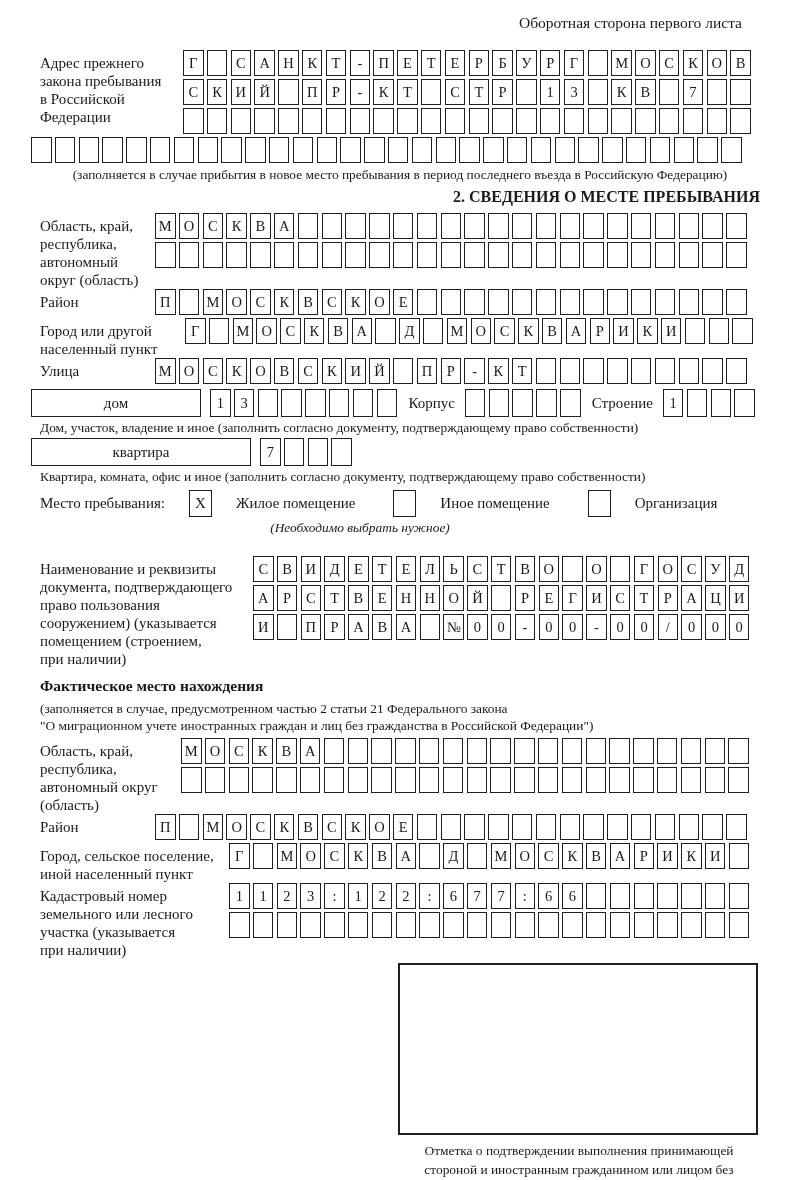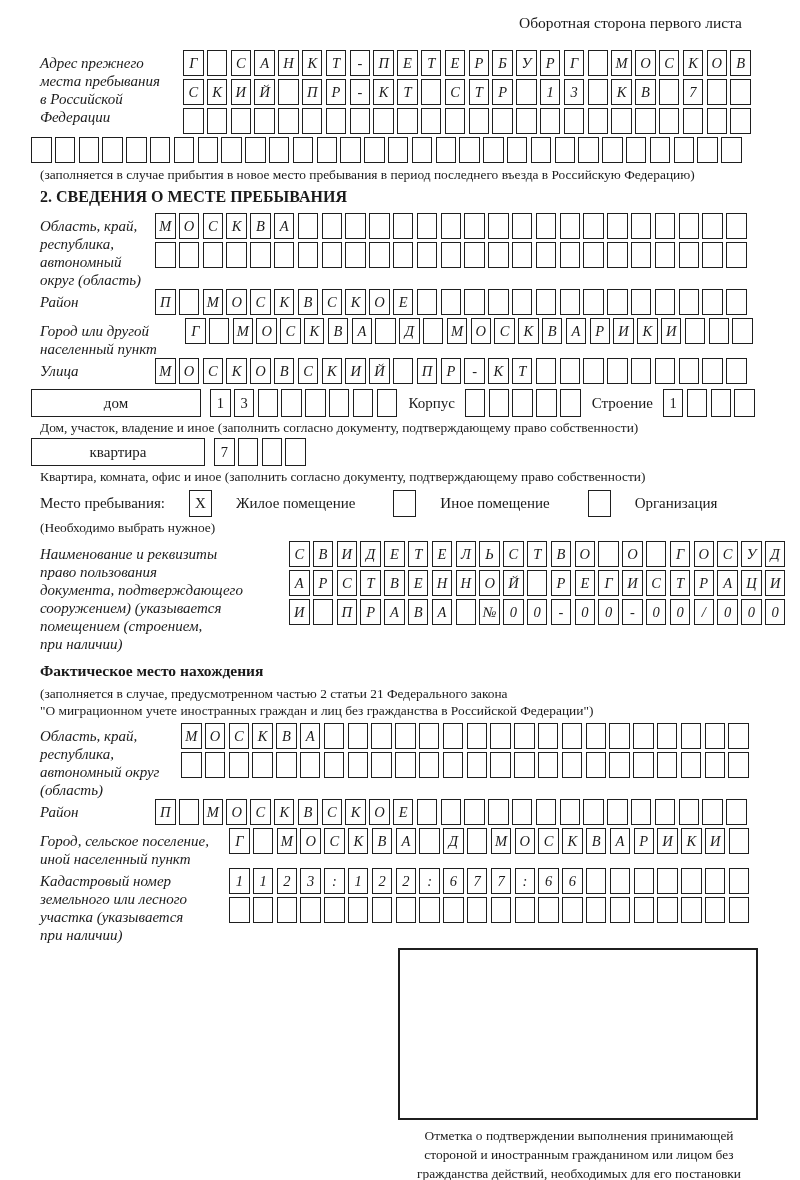--- a/index.html
+++ b/index.html
@@ -14,71 +14,71 @@
   .hdr { text-align:right; font-size:15.5px; padding-right:18px; line-height:18px; }
 
   .cellrow { display:flex; margin-bottom:3px; }
   .c {
     flex:0 0 auto;
     width:20.5px; height:26px; margin-right:3.3px;
     border:1.7px solid #1f1f1f;
     display:flex; align-items:center; justify-content:center;
     font-size:14.5px; line-height:1;
   }
-  .field { display:flex; align-items:flex-start;font-style:italic; }
+  .field { display:flex; align-items:flex-start; }
   .lbl { flex:0 0 auto; font-size:15px; line-height:18px; padding-top:4px; }
   .lbl div { white-space:nowrap; }
   .w143 { width:143px; } .w115 { width:115px; } .w145 { width:145px; }
   .w213 { width:213px; } .w141 { width:141px; } .w189 { width:189px; }
   .rows { flex:1 1 auto; }
 
   .prev { margin-top:18px; }
   .row4 { margin-left:-9px; margin-top:0; }
 
   .note { font-size:13.4px; line-height:17px; }
-  .center { text-align:left; }
-  .title { text-align:left; font-weight:bold; font-size:16px; line-height:20px; margin:4px 0 6px 0; }
+  .center { text-align:center; }
+  .title { text-align:right; font-weight:bold; font-size:16px; line-height:20px; margin:4px 0 6px 0; }
   .subtitle { text-align:left; font-weight:bold; font-size:15.5px; line-height:20px; margin:8px 0 4px 0; }
   .centerlines { text-align:left; font-size:13.4px; line-height:17px; margin-bottom:4px; }
 
   .houserow { display:flex; align-items:flex-start; margin-left:-9px; margin-top:2px; margin-bottom:2px; }
   .bigbox {
     flex:0 0 auto; border:1.7px solid #1f1f1f; height:28px;
     display:flex; align-items:center; justify-content:center;
     font-size:15px; margin-right:9px;
   }
-  .bb170 { width:170px; } .bb202 { width:174px; }
+  .bb170 { width:170px; } .bb202 { width:220px; }
   .inlbl { flex:0 0 auto; font-size:15px; line-height:28px; padding:0 10px 0 8px; }
   .houserow .cellrow { margin-bottom:0; }
   .houserow .c { height:28px; }
 
   .stayrow { display:flex; align-items:center; margin-top:5px;gap:12px; }
   .slbl { font-size:15px; margin-right:12px; }
   .chk { width:23px; height:27px; margin-right:12px; font-size:15px; }
   .optlbl { font-size:15px; margin-right:26px; }
-  .choosenote { width:640px; margin-top:2px; margin-bottom:5px; }
-
-  .doc { margin-top:0;gap:36px; }
+  .choosenote { width:640px; text-align:center; margin-top:2px; margin-bottom:20px;font-style:italic; }
+
+  .doc { margin-top:0; }
 
   .stampwrap { display:flex; justify-content:flex-end; margin-top:4px; }
   .stampcol { width:362px; }
   .stampbox { width:360px; height:172px; border:2px solid #1f1f1f; }
   .stampnote { margin-top:6px; text-align:center; font-size:13.4px; line-height:19px; }
 </style>
 </head>
 <body>
 
 <div class="page">
 
   <div class="hdr">Оборотная сторона первого листа</div>
 
   <div class="field prev">
     <div class="lbl w143">
         <div>Адрес прежнего</div>
-        <div>места пребывания</div>
+        <div>закона пребывания</div>
         <div>в Российской</div>
         <div>Федерации</div>
       </div>
     <div class="rows">
       <div class="cellrow">
           <span class="c">Г</span>
           <span class="c"></span>
           <span class="c">С</span>
           <span class="c">А</span>
           <span class="c">Н</span>
@@ -400,22 +400,22 @@
     <span class="c chk"></span>
     <span class="optlbl">Иное помещение</span>
     <span class="c chk"></span>
     <span class="optlbl">Организация</span>
   </div>
   <div class="note choosenote">(Необходимо выбрать нужное)</div>
 
   <div class="field doc">
     <div class="lbl w213">
         <div>Наименование и реквизиты</div>
+        <div>документа, подтверждающего</div>
         <div>право пользования</div>
-        <div>документа, подтверждающего</div>
         <div>сооружением) (указывается</div>
         <div>помещением (строением,</div>
         <div>при наличии)</div>
       </div>
     <div class="rows">
       <div class="cellrow">
           <span class="c">С</span>
           <span class="c">В</span>
           <span class="c">И</span>
           <span class="c">Д</span>

